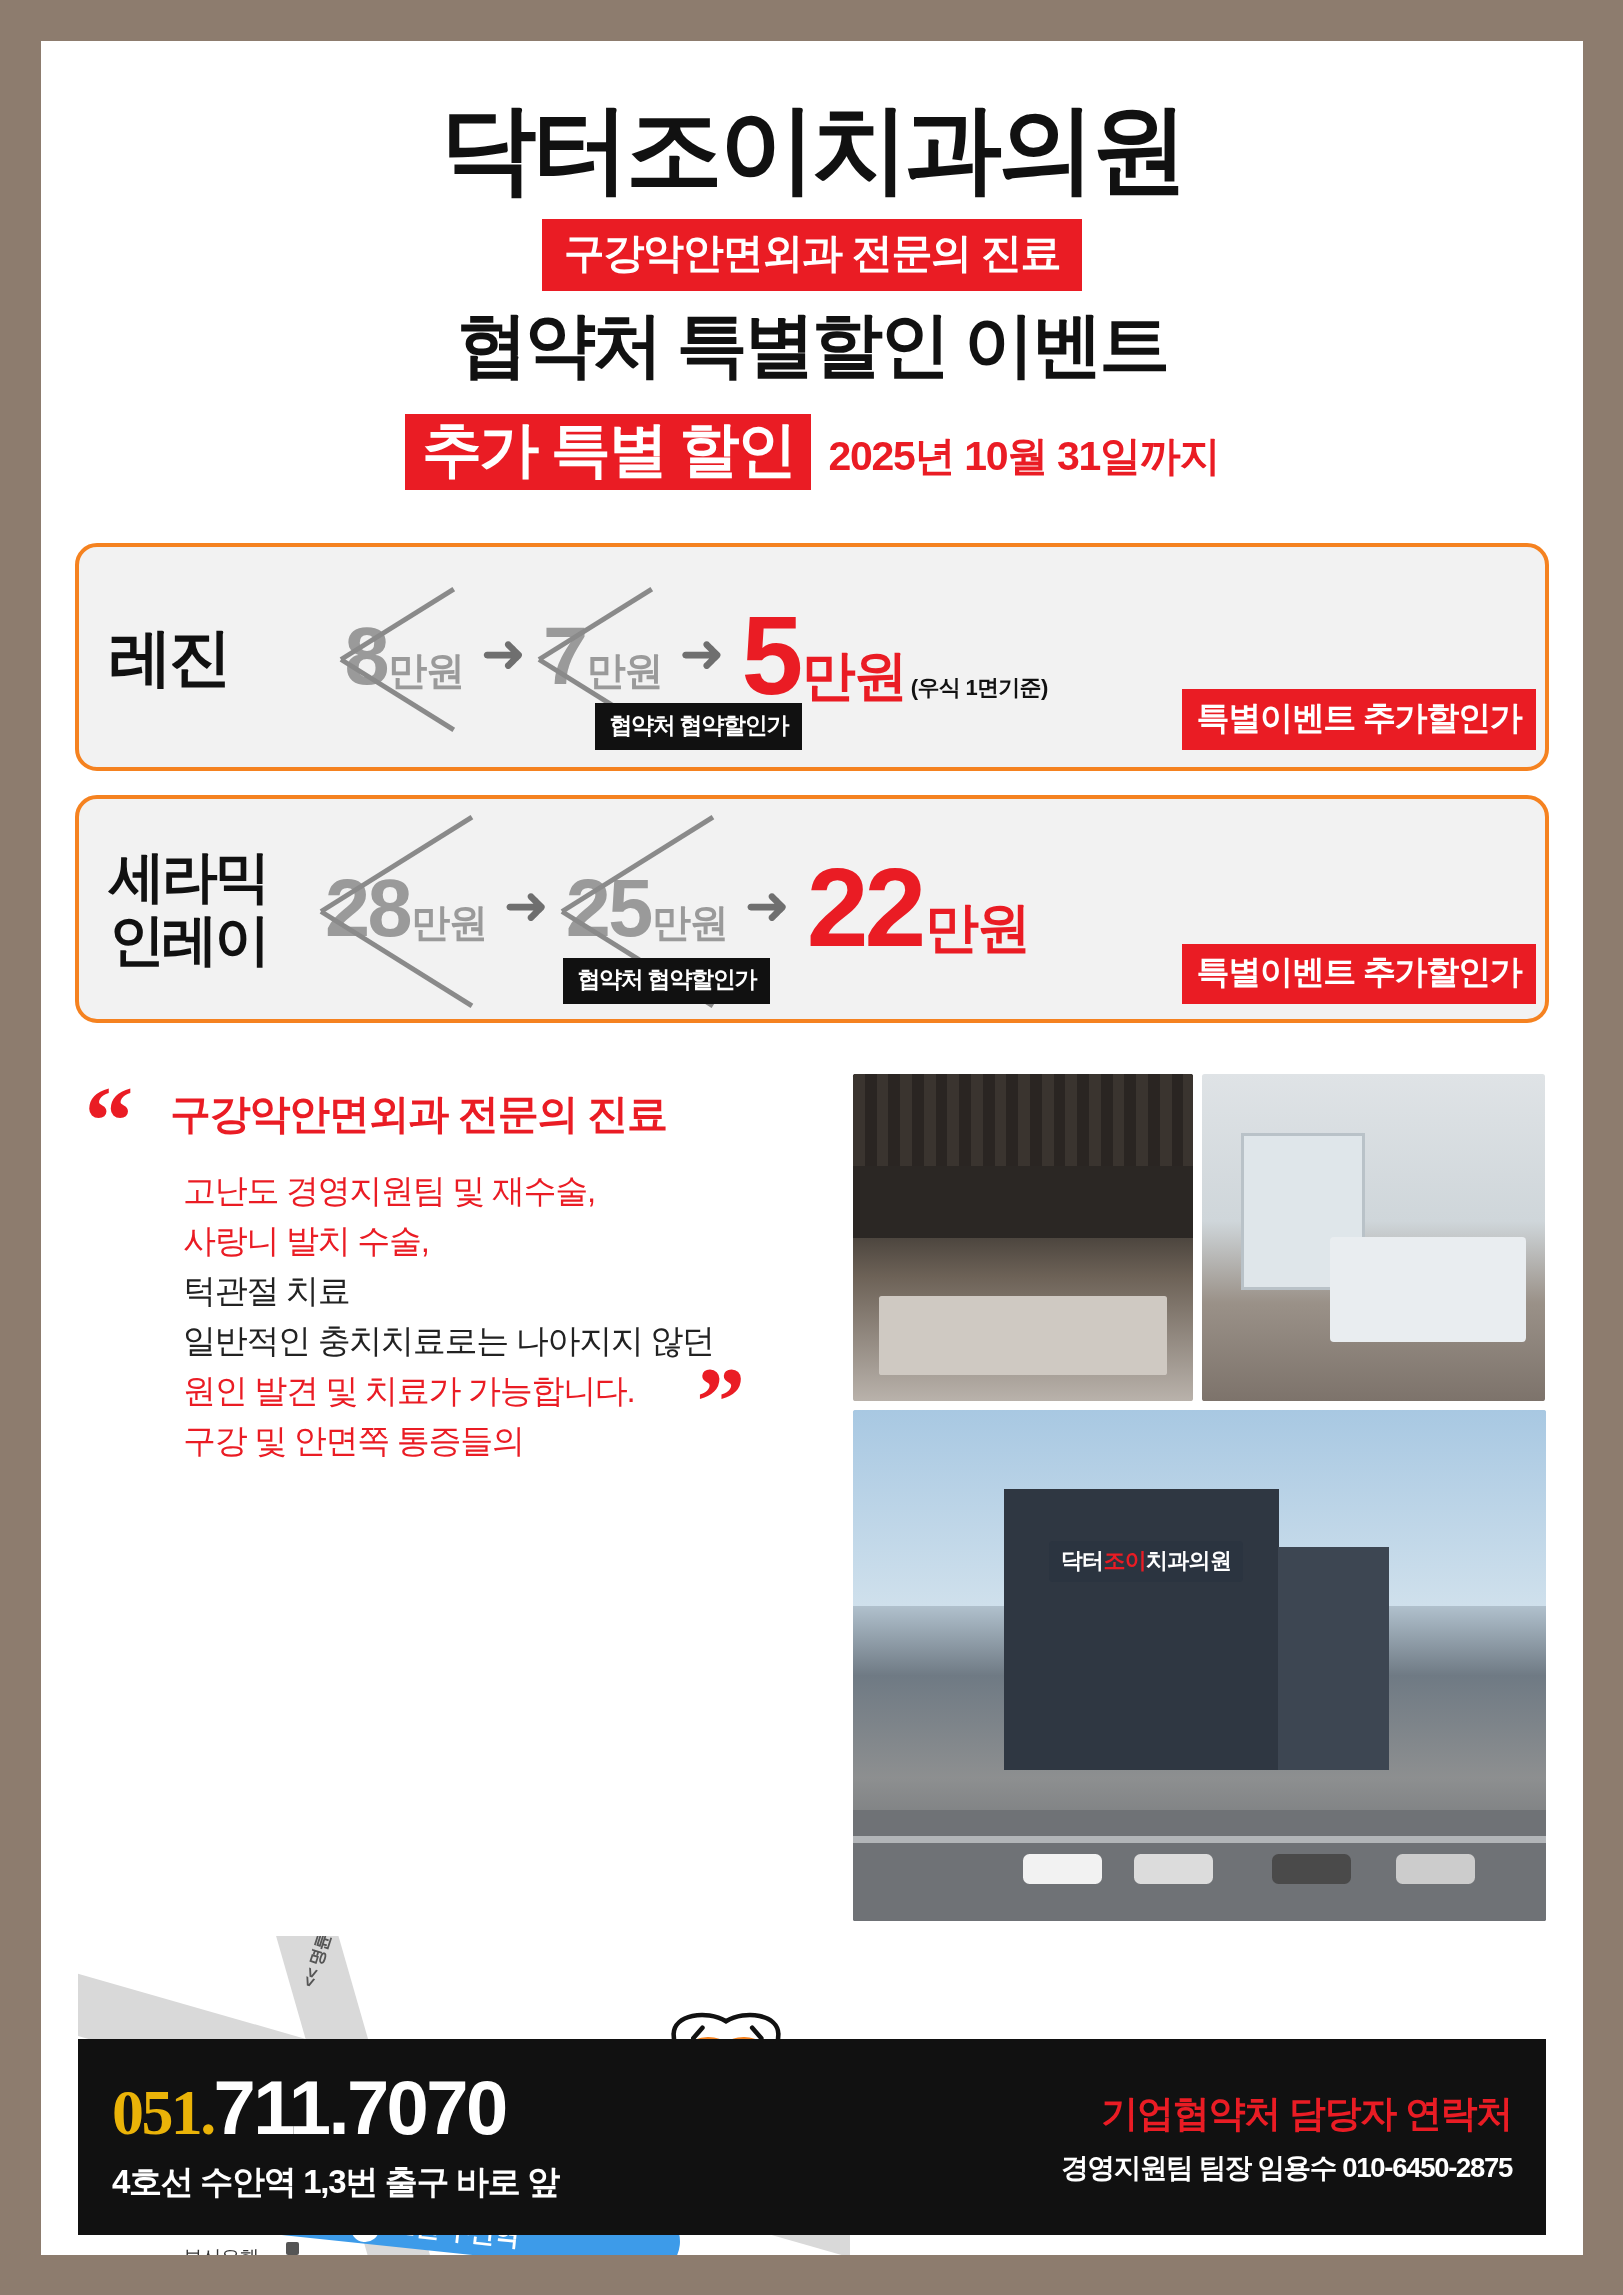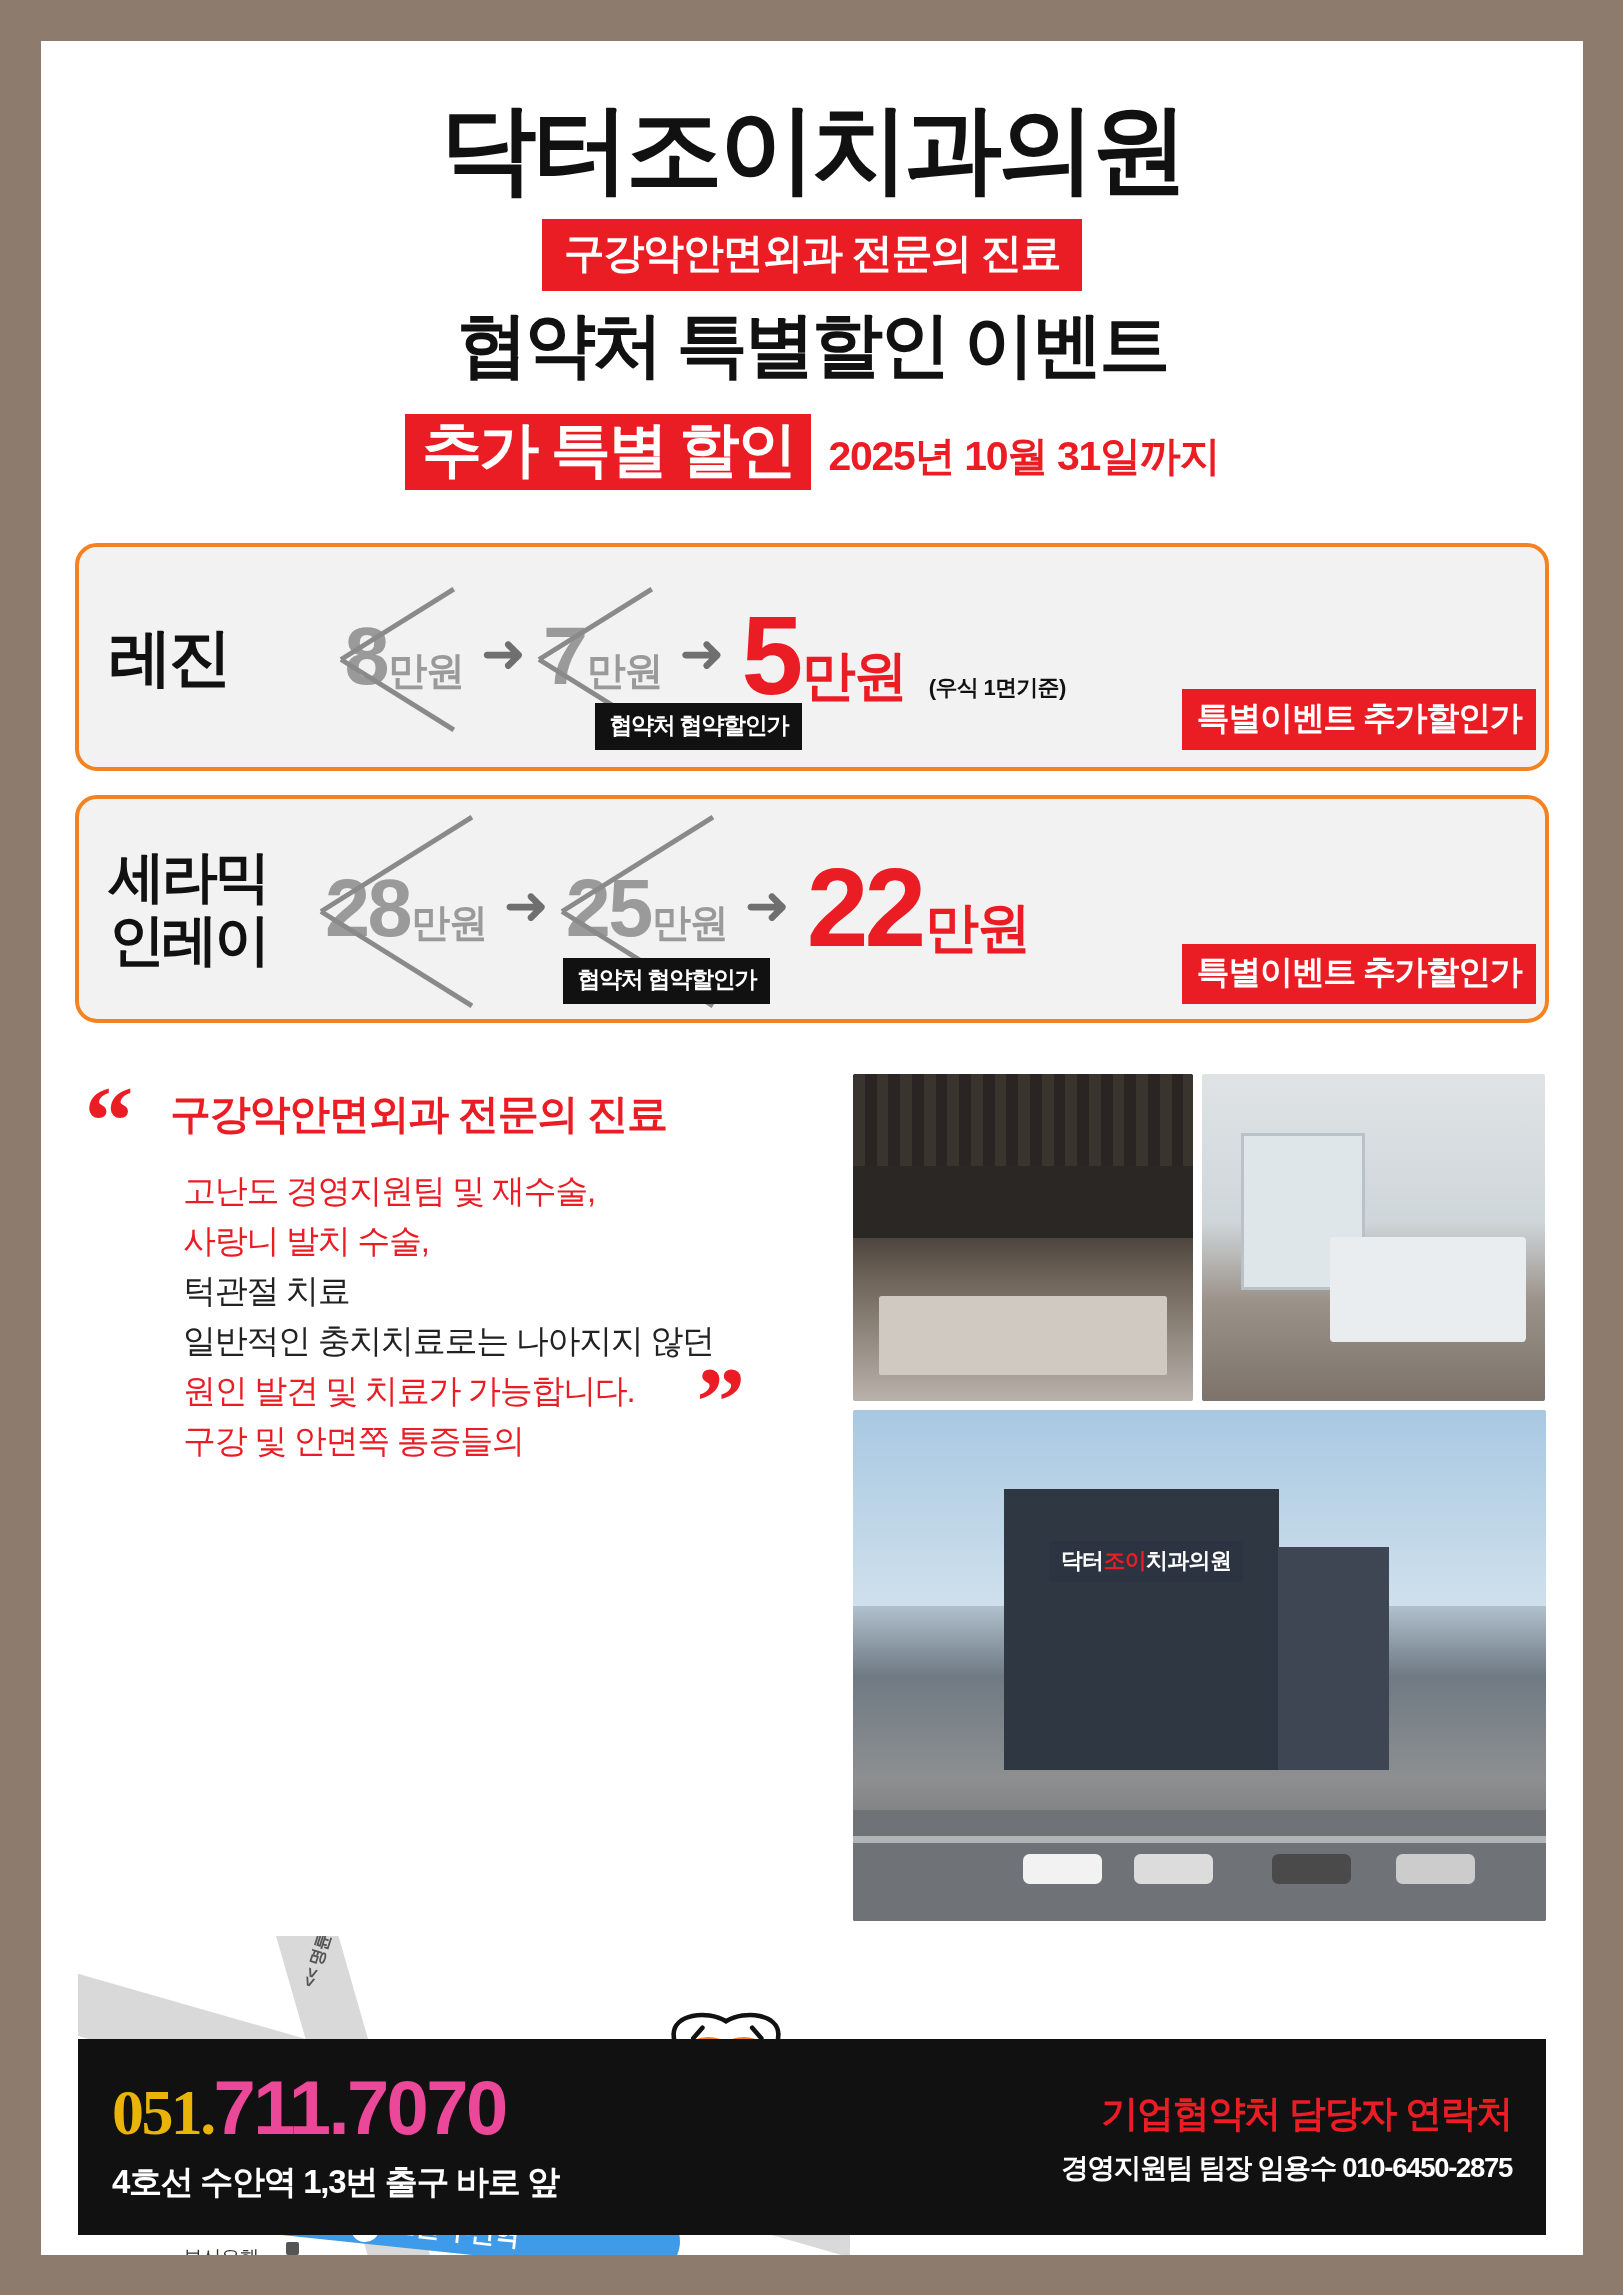--- a/index.html
+++ b/index.html
@@ -85,21 +85,21 @@
     transform:translateY(-3.9px);
   }
   .price-new{display:flex;align-items:baseline;}
   .price-new .num{
     font-size:111px;font-weight:bold;color:#ea1c24;letter-spacing:-3.9px;line-height:1;
   }
   .price-new .unit{
     font-size:54px;font-weight:bold;color:#ea1c24;letter-spacing:-2px;margin-left:2.6px;
   }
   .price-note{
-    font-size:22px;font-weight:bold;color:#111;margin-left:23px;align-self:flex-end;
+    font-size:22px;font-weight:bold;color:#111;margin-left:5px;align-self:flex-end;
     padding-bottom:10.5px;letter-spacing:-0.7px;
   }
   .tag-black{
     position:absolute;background:#111111;color:#ffffff;font-size:23px;font-weight:bold;
     letter-spacing:-1.3px;padding:6.5px 14.4px 9.2px 14.4px;white-space:nowrap;
   }
   .tag-red{
     position:absolute;background:#ea1c24;color:#ffffff;font-size:33px;font-weight:bold;
     letter-spacing:-1.3px;padding:6.5px 14.4px 9.2px 14.4px;white-space:nowrap;
   }
@@ -223,21 +223,21 @@
   .dir.rot-up{transform:rotate(-72deg);transform-origin:left center;}
 
   
   .footer{
     position:absolute;left:37px;right:37px;bottom:19.6px;height:196px;background:#111111;
     display:flex;align-items:center;justify-content:space-between;padding:0 34px;
   }
   .tel{color:#ffffff;}
   .tel .num{font-size:76px;font-weight:bold;letter-spacing:-2.6px;line-height:1;}
   .tel .num .pre{color:#eab308;font-size:64px;font-family:Liberation Serif, serif;}
-  .tel .num .big{color:#ec4899;text-align:right;}
+  .tel .num .big{color:#ffffff;text-align:right;}
   .tel .sub{font-size:33px;font-weight:bold;margin-top:14.4px;letter-spacing:-1.3px;color:#ffffff;}
   .contact{text-align:right;}
   .contact .title{color:#ea1c24;font-size:37px;font-weight:bold;letter-spacing:-1.3px;}
   .contact .l1,.contact .l2{color:#ffffff;font-size:27.5px;font-weight:bold;letter-spacing:-1.3px;margin-top:10.5px;}
 </style>
 </head>
 <body>
 
 <div class="poster">
 

